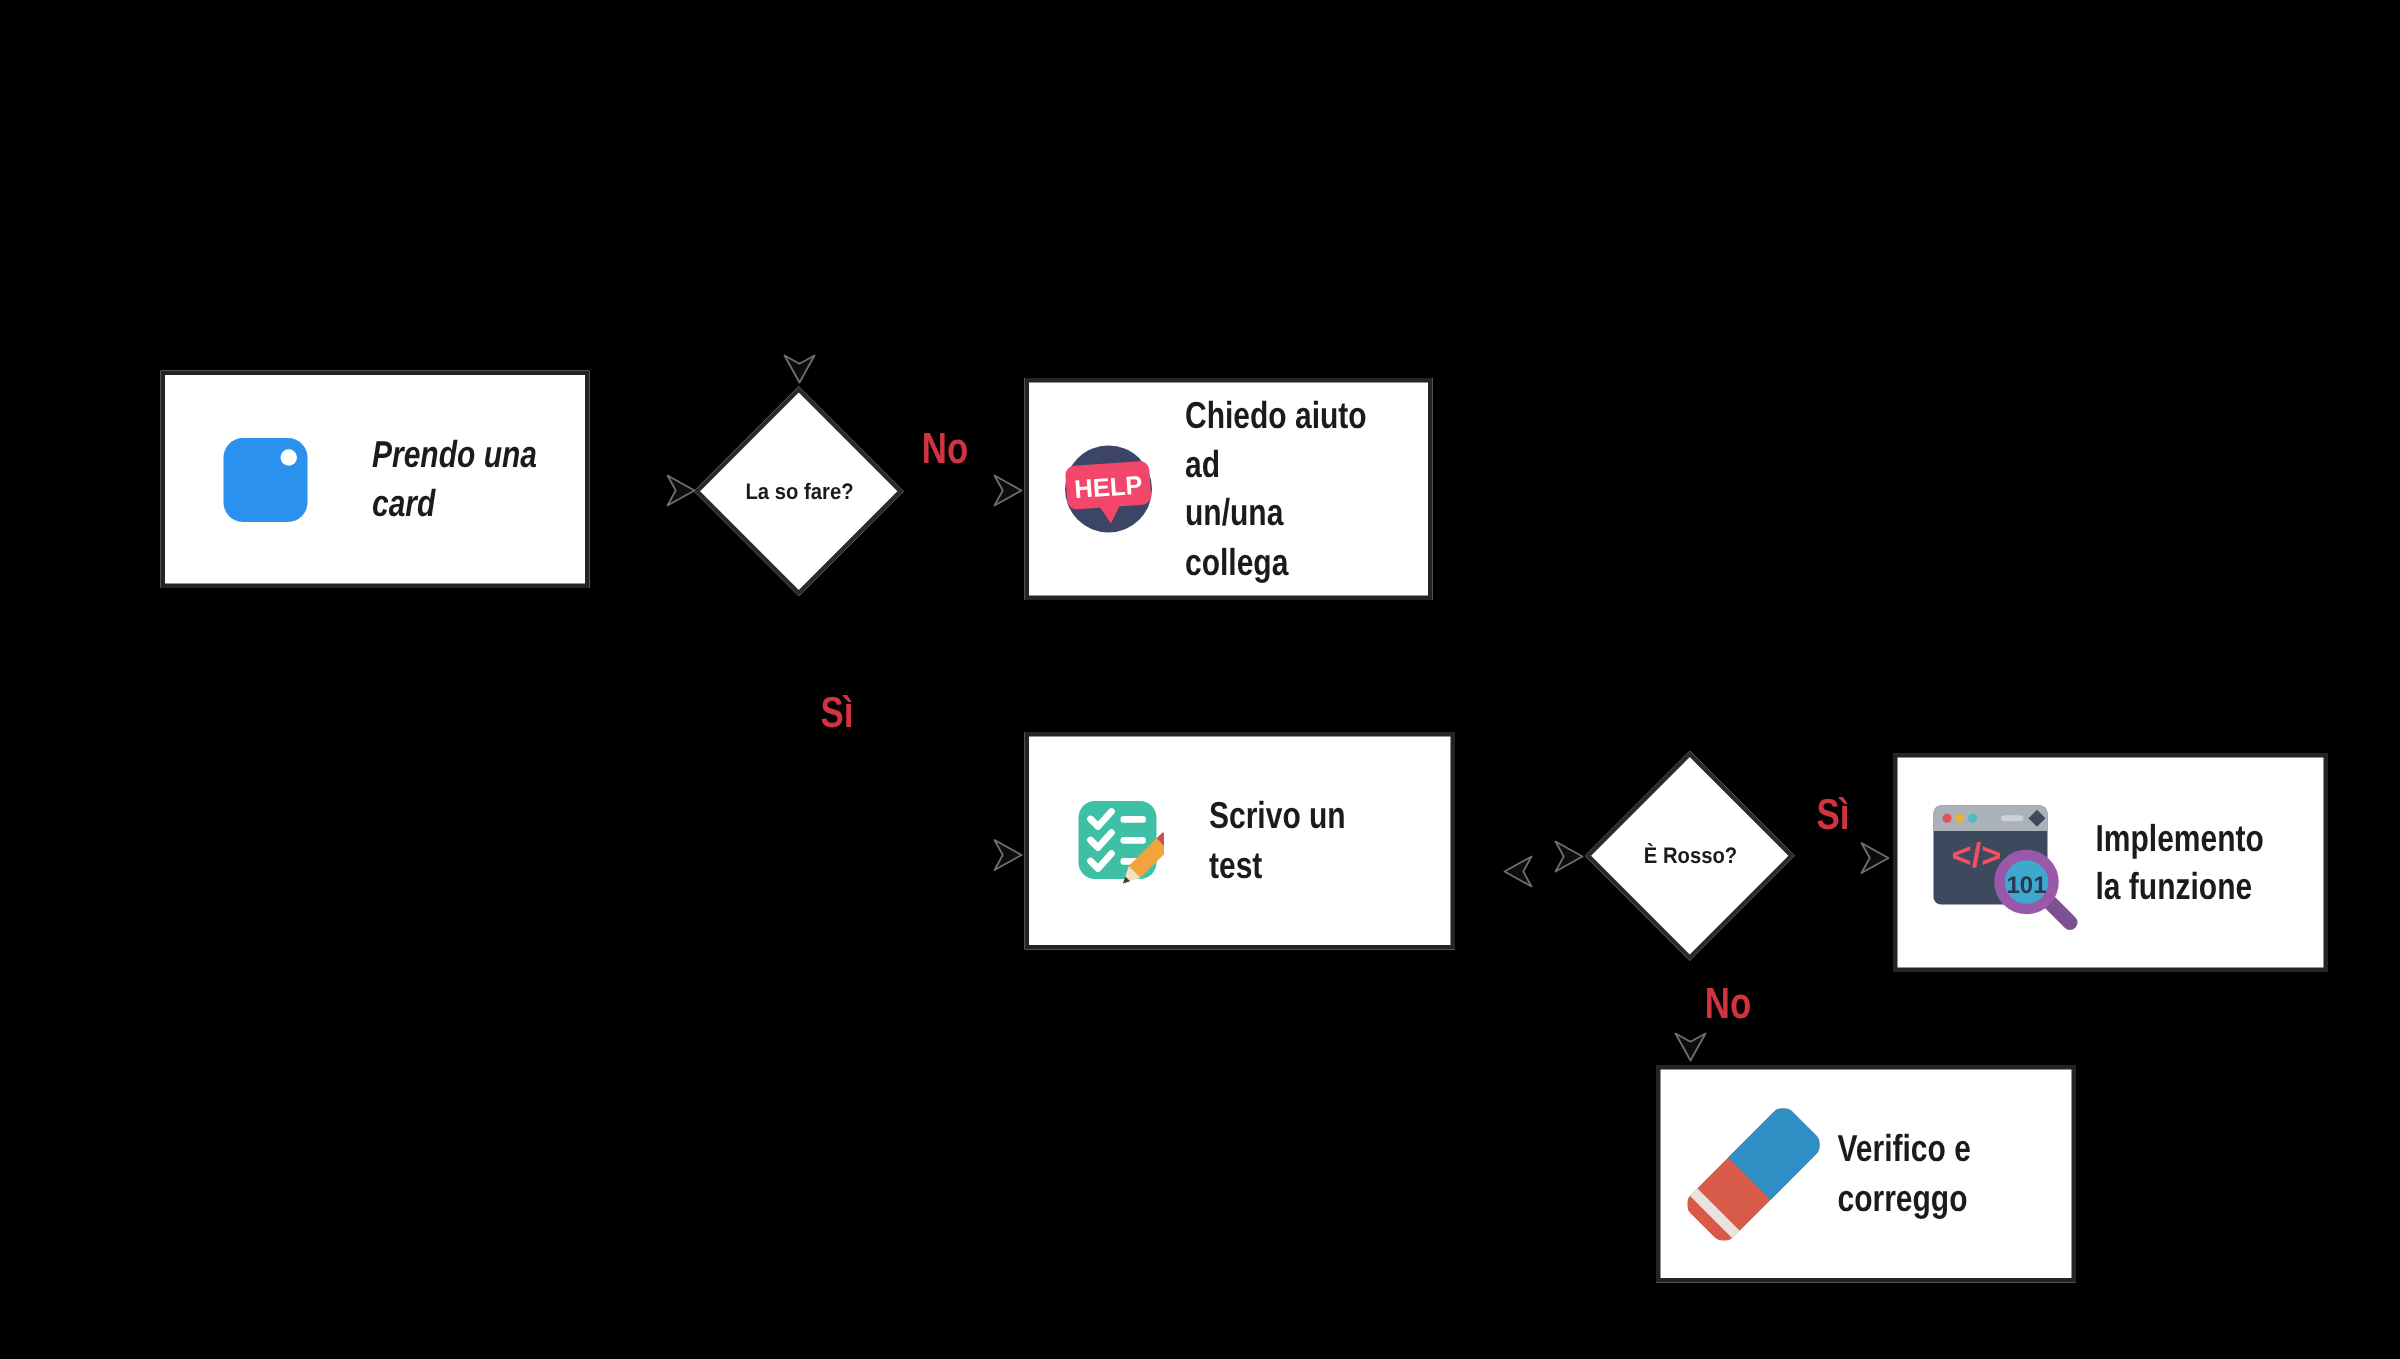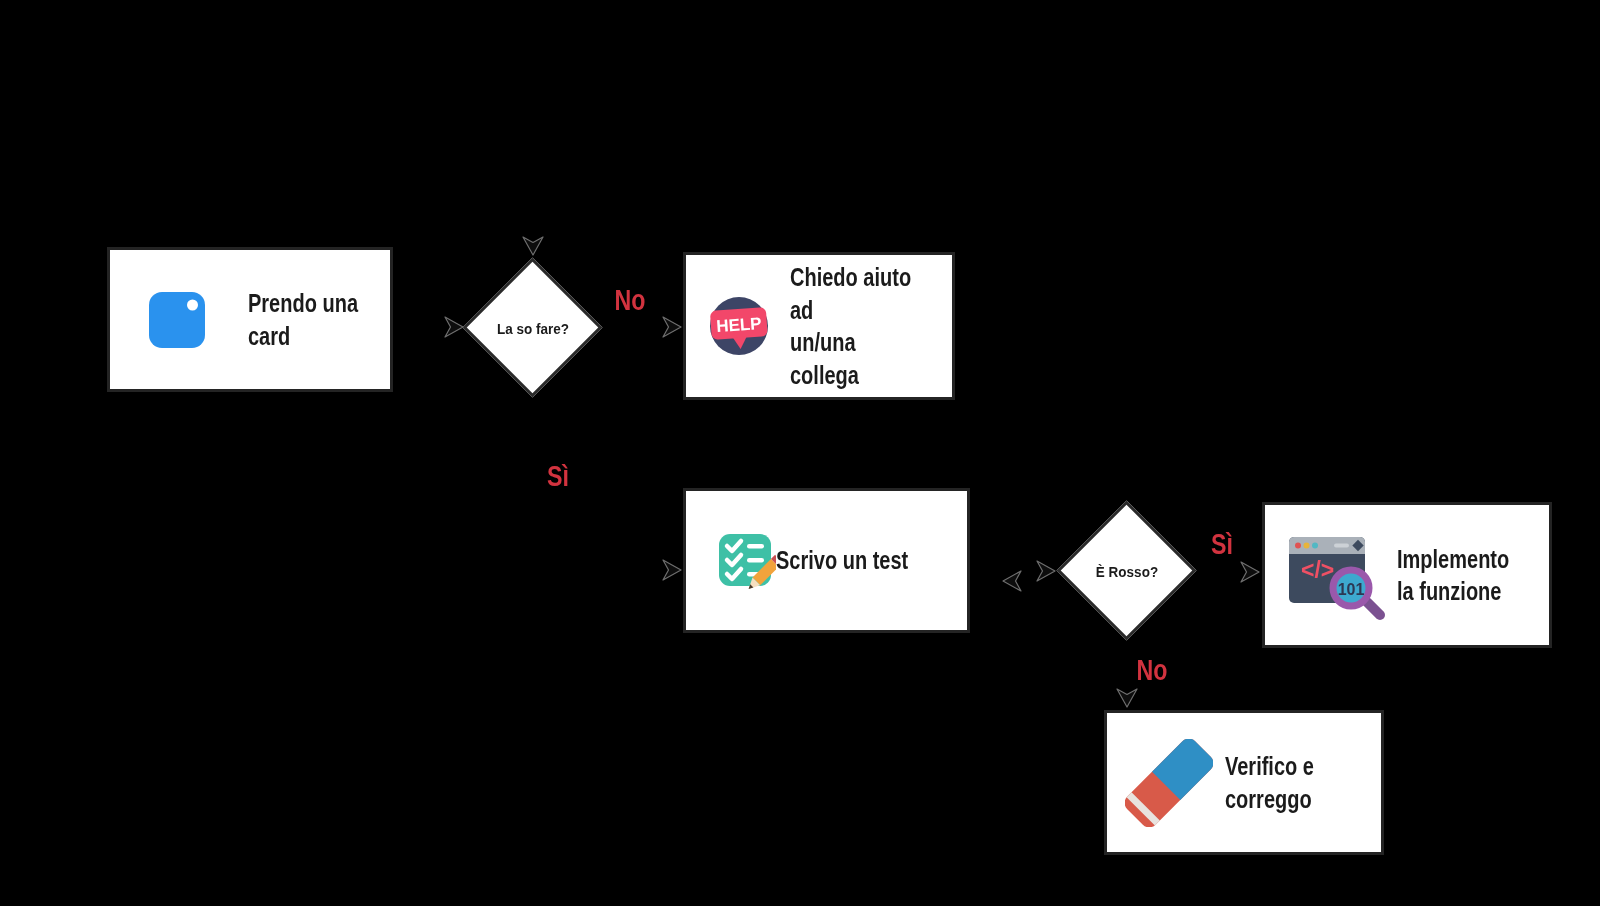--- a/index.html
+++ b/index.html
@@ -11,23 +11,23 @@
   .box{
     position:absolute;background:#fff;border:3px solid #242424;box-sizing:border-box;
     display:flex;align-items:center;
   }
   .box .icon{flex:0 0 auto;display:flex;align-items:center;justify-content:center;}
   .box .label{
     font-weight:700;color:#1b1b1b;font-size:25px;line-height:1.3;
     white-space:pre-line;transform:scaleX(0.8);transform-origin:left center;
     letter-spacing:0px;
   }
-  #box-prendo    {left:107px;top:247px;width:286px;height:145px;padding-left:36px;gap:40px;}
+  #box-prendo    {left:107px;top:247px;width:286px;height:145px;padding-left:36px;gap:40px;font-style:italic;}
   #box-chiedo    {left:683px;top:252px;width:272px;height:148px;padding-left:22px;gap:20px;}
-  #box-scrivo    {left:683px;top:488px;width:287px;height:145px;padding-left:30px;}
+  #box-scrivo    {left:683px;top:488px;width:287px;height:145px;padding-left:30px;gap:30px;}
   #box-implemento{left:1262px;top:502px;width:290px;height:146px;padding-left:22px;gap:10px;}
   #box-verifico  {left:1104px;top:710px;width:280px;height:145px;padding-left:18px;gap:12px;}
   
   .diamond-shape{
     position:absolute;width:99px;height:99px;background:#fff;border:3px solid #2a2a2a;
     box-sizing:border-box;transform:rotate(45deg);
   }
   #d1-shape{left:483px;top:278px;}
   #d2-shape{left:1077px;top:521px;}
   .diamond-label{

